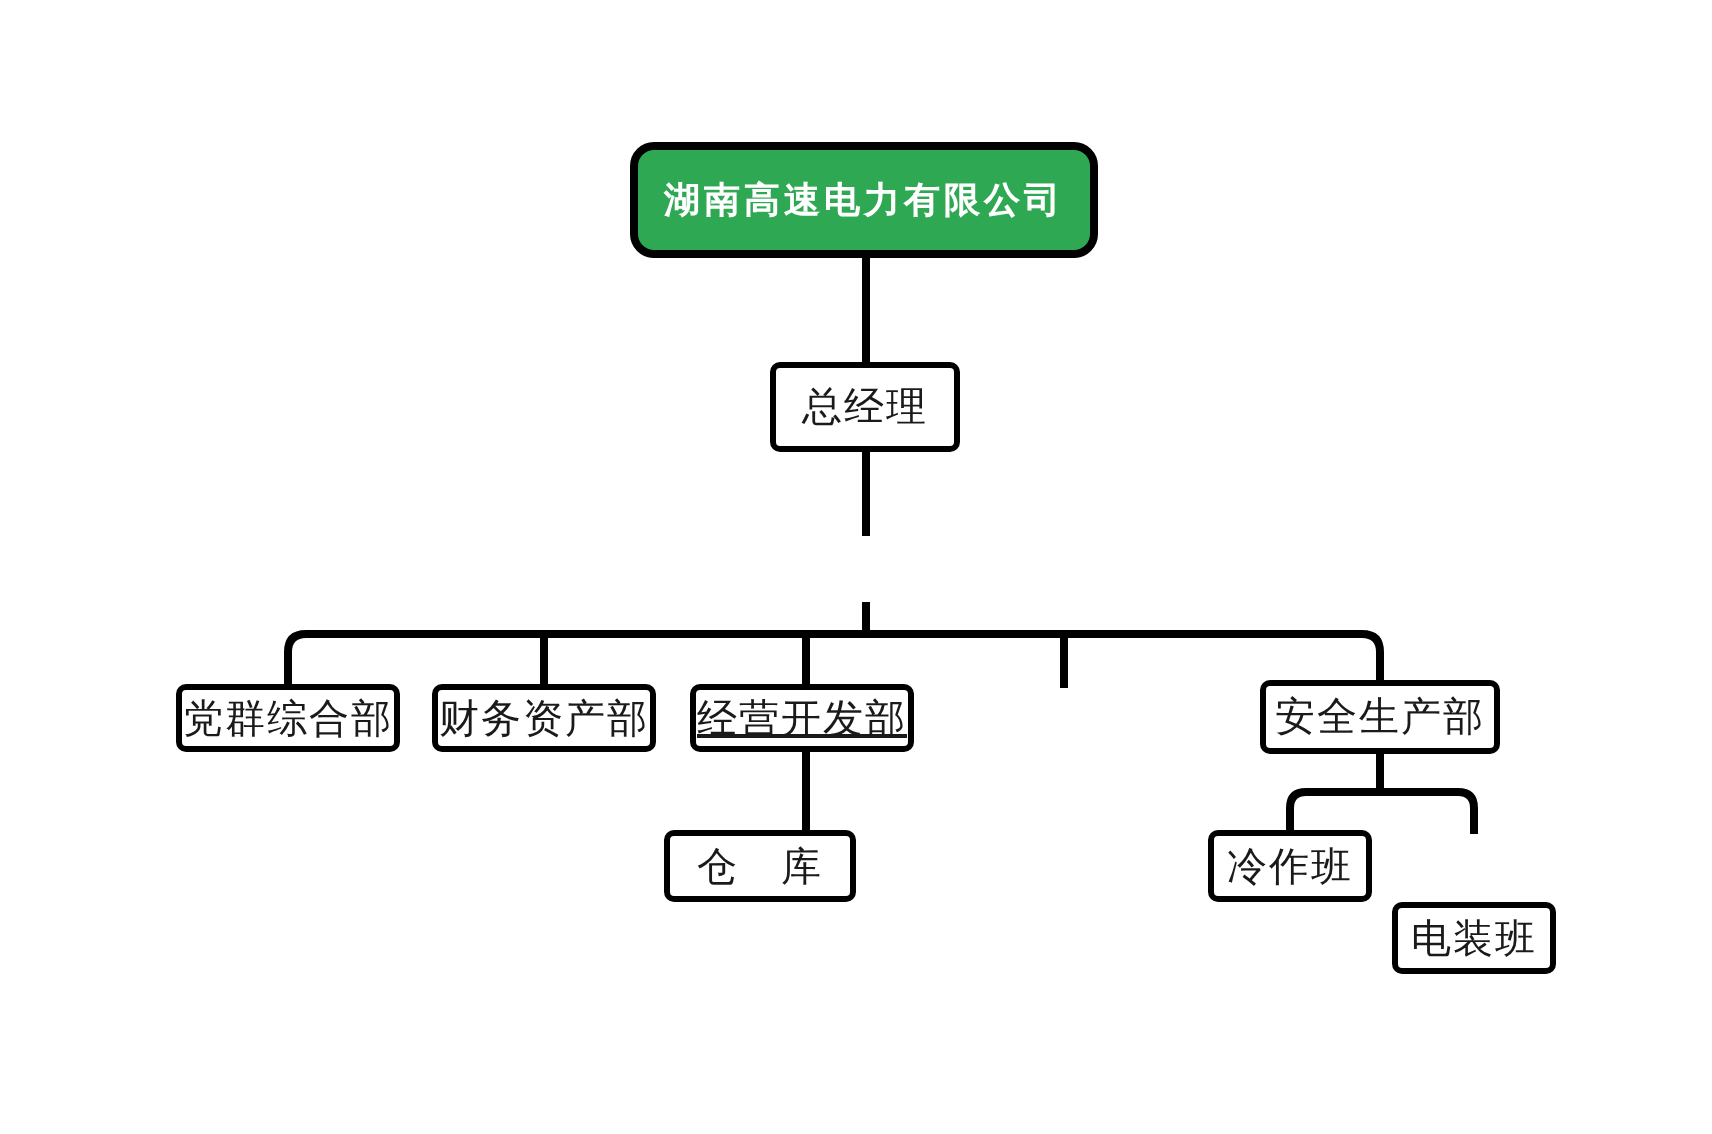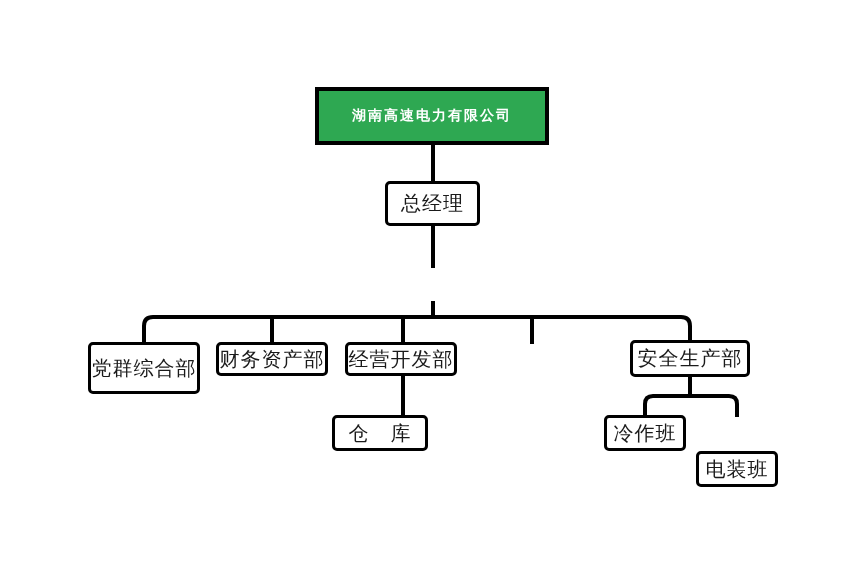--- a/index.html
+++ b/index.html
@@ -40,25 +40,24 @@
     font-size: 20px;
     color: var(--text, #1a1a1a);
     letter-spacing: 1px;
     white-space: pre;
     z-index: 2;
   }
   .node.company {
     background: var(--company-bg, #2EA852);
     color: var(--company-text, #ffffff);
     font-weight: bold;
-    font-size: 14px;
+    font-size: 18px;
     letter-spacing: 2px;
     border-width: 4px;
-    border-radius: 0;
-    margin-top: 16px;
+    border-radius: 12px;
   }
 </style>
 </head>
 <body>
 
 <div class="canvas">
 
   <svg class="connectors" viewBox="0 0 856 567" xmlns="http://www.w3.org/2000/svg" aria-hidden="true">
 
     <path d="M433 129 V183"></path>
@@ -78,25 +77,25 @@
     <path d="M690 376 V398"></path>
 
     <path d="M645 417 V404 Q645 396 653 396 H729 Q737 396 737 404 V417"></path>
   </svg>
 
   <div class="node company" style="left:315px; top:71px; width:234px; height:58px;">湖南高速电力有限公司</div>
 
   <div class="node" style="left:385px; top:181px; width:95px; height:45px;">总经理</div>
 
 
-  <div class="node" style="left:88px; top:342px; width:112px; height:52px;">党群综合部</div>
+  <div class="node" style="left:88px; top:342px; width:112px; height:34px;">党群综合部</div>
 
   <div class="node" style="left:216px; top:342px; width:112px; height:34px;">财务资产部</div>
 
-  <div class="node" style="left:345px; top:342px; width:112px; height:34px;">经营开发部</div>
+  <div class="node" style="left:345px; top:342px; width:112px; height:34px;text-decoration:underline;">经营开发部</div>
 
 
   <div class="node" style="left:630px; top:340px; width:120px; height:37px;">安全生产部</div>
 
   <div class="node" style="left:332px; top:415px; width:96px; height:36px;font-family:Liberation Mono, monospace;">仓　库</div>
 
   <div class="node" style="left:604px; top:415px; width:82px; height:36px;">冷作班</div>
 
   <div class="node" style="left:696px; top:415px; width:82px; height:36px;margin-top:36px;">电装班</div>
 

